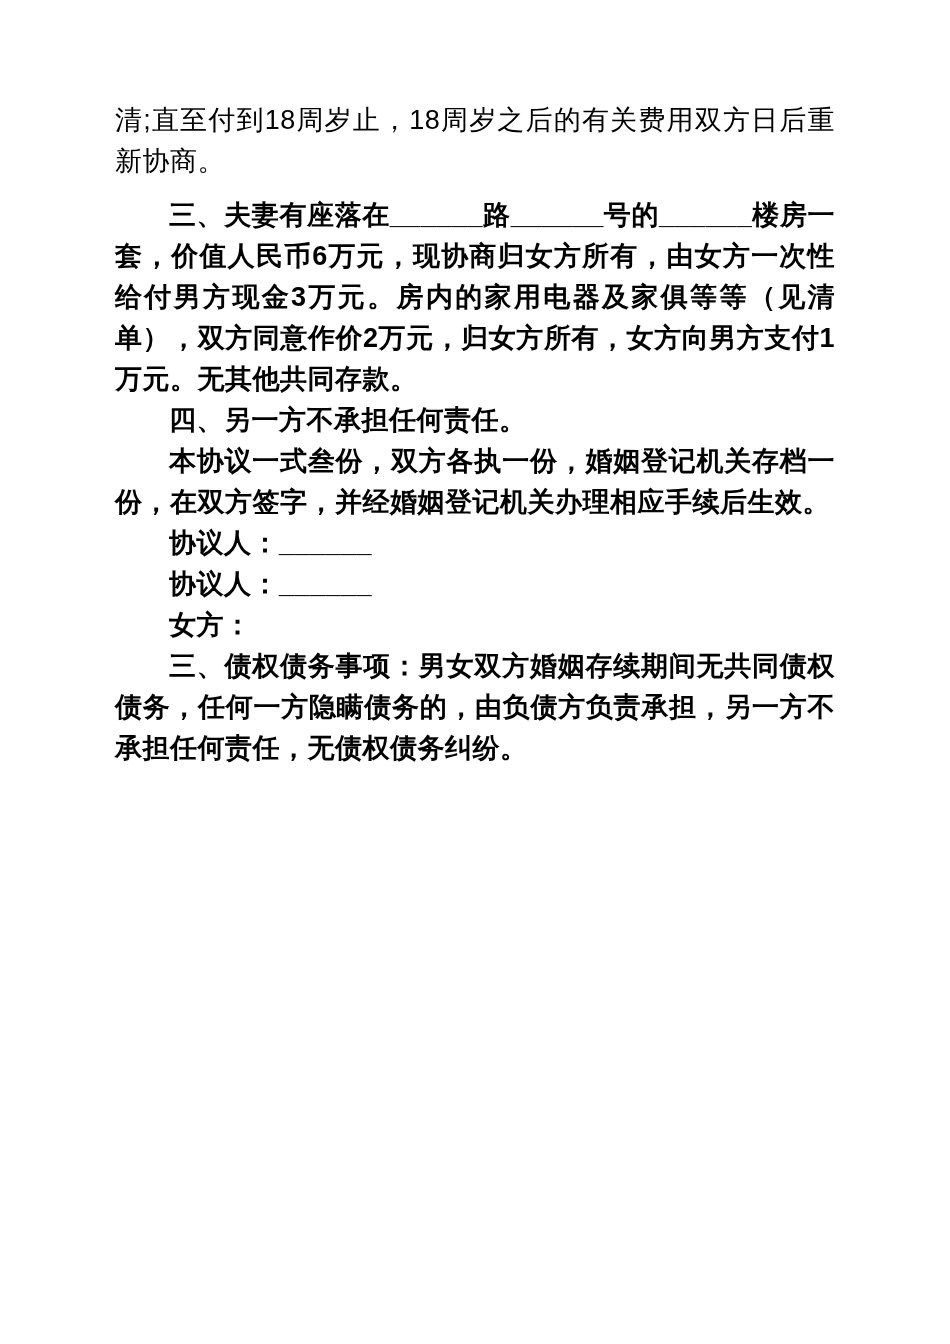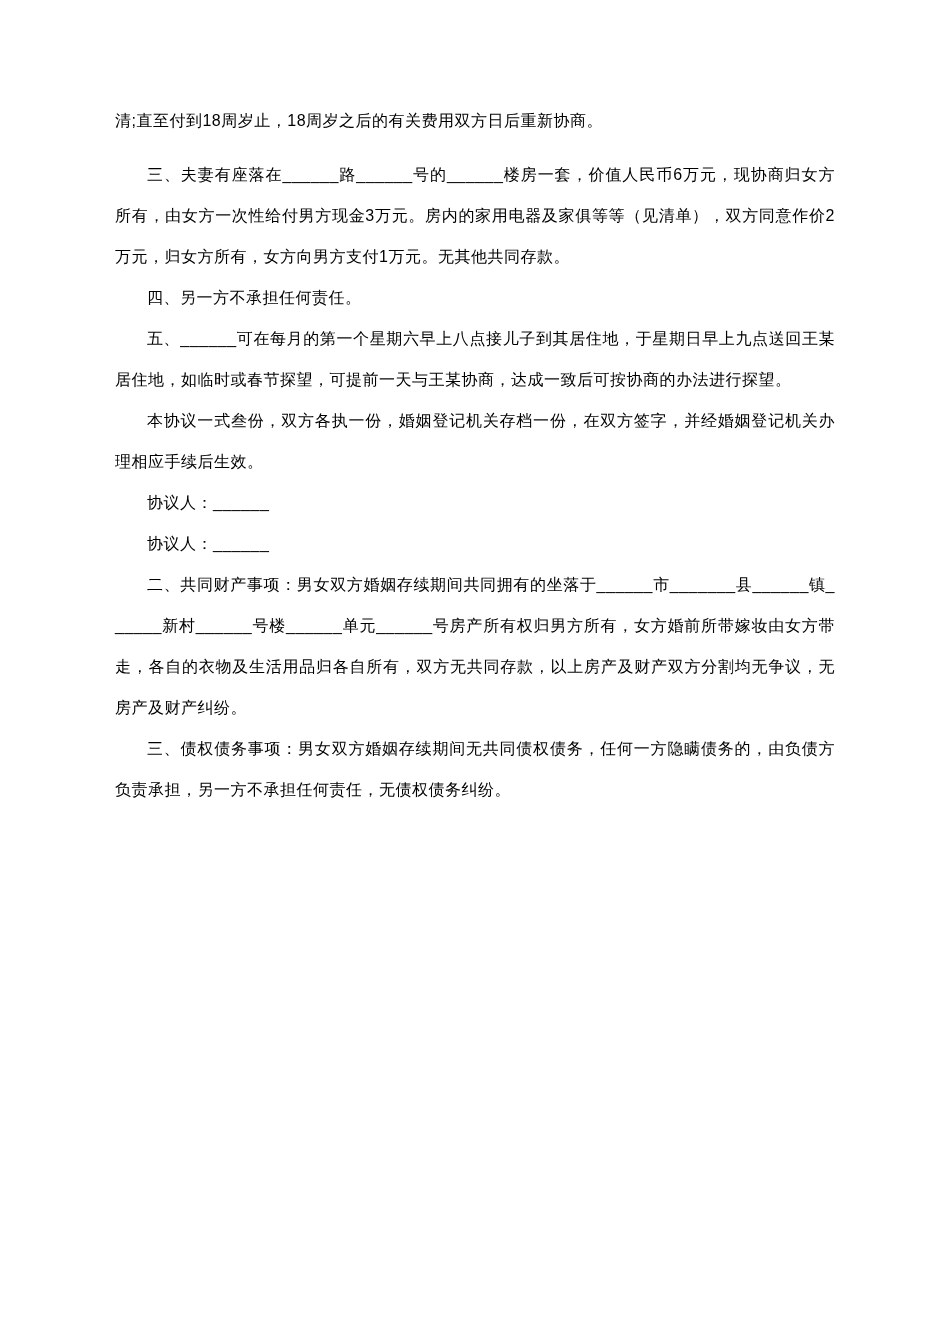--- a/index.html
+++ b/index.html
@@ -11,39 +11,39 @@
     width: 950px;
     min-height: 1344px;
     box-sizing: border-box;
     background: #ffffff;
     padding: 100px 115px 60px 115px;
     color: #000000;
     font-family: "Liberation Sans", "DejaVu Sans", sans-serif;
   }
   .para {
     margin: 0;
-    font-size: 16px;
+    font-size: 27px;
     line-height: 41px;
     text-align: justify;
     letter-spacing: 0.5px;
     word-break: break-all;
   }
   .para.indent {
     text-indent: 2em;
+    font-weight: bold;
   }
   .para.gap-after {
     margin-bottom: 13px;
   }
 </style>
 </head>
 <body>
 
 <div class="page">
   <p class="para gap-after">清;直至付到18周岁止，18周岁之后的有关费用双方日后重新协商。</p>
   <p class="para indent">三、夫妻有座落在______路______号的______楼房一套，价值人民币6万元，现协商归女方所有，由女方一次性给付男方现金3万元。房内的家用电器及家俱等等（见清单），双方同意作价2万元，归女方所有，女方向男方支付1万元。无其他共同存款。</p>
   <p class="para indent">四、另一方不承担任何责任。</p>
-  <p class="para indent">五、______可在每月的第一个星期六早上八点接儿子到其居住地，于星期日早上九点送回王某居住地，如临时或春节探望，可提前一天与王某协商，达成一致后可按协商的办法进行探望。</p>
   <p class="para indent">本协议一式叁份，双方各执一份，婚姻登记机关存档一份，在双方签字，并经婚姻登记机关办理相应手续后生效。</p>
   <p class="para indent">协议人：______</p>
   <p class="para indent">协议人：______</p>
-  <p class="para indent">二、共同财产事项：男女双方婚姻存续期间共同拥有的坐落于______市_______县______镇______新村______号楼______单元______号房产所有权归男方所有，女方婚前所带嫁妆由女方带走，各自的衣物及生活用品归各自所有，双方无共同存款，以上房产及财产双方分割均无争议，无房产及财产纠纷。</p>
+  <p class="para indent">女方：</p>
   <p class="para indent">三、债权债务事项：男女双方婚姻存续期间无共同债权债务，任何一方隐瞒债务的，由负债方负责承担，另一方不承担任何责任，无债权债务纠纷。</p>
 </div>
 
 </body></html>

